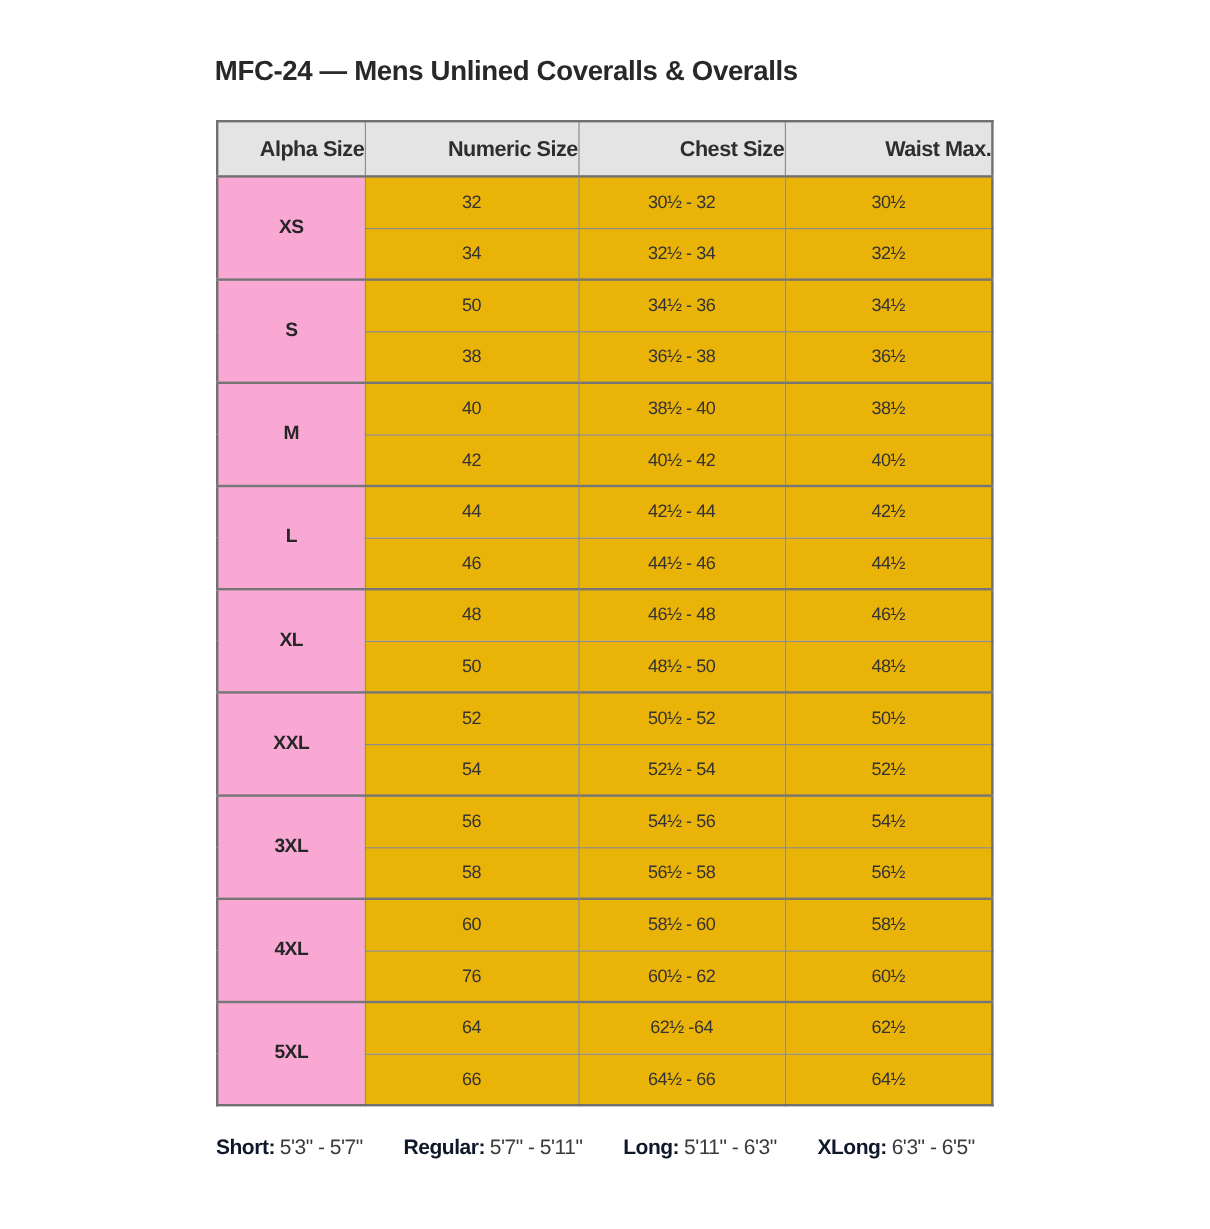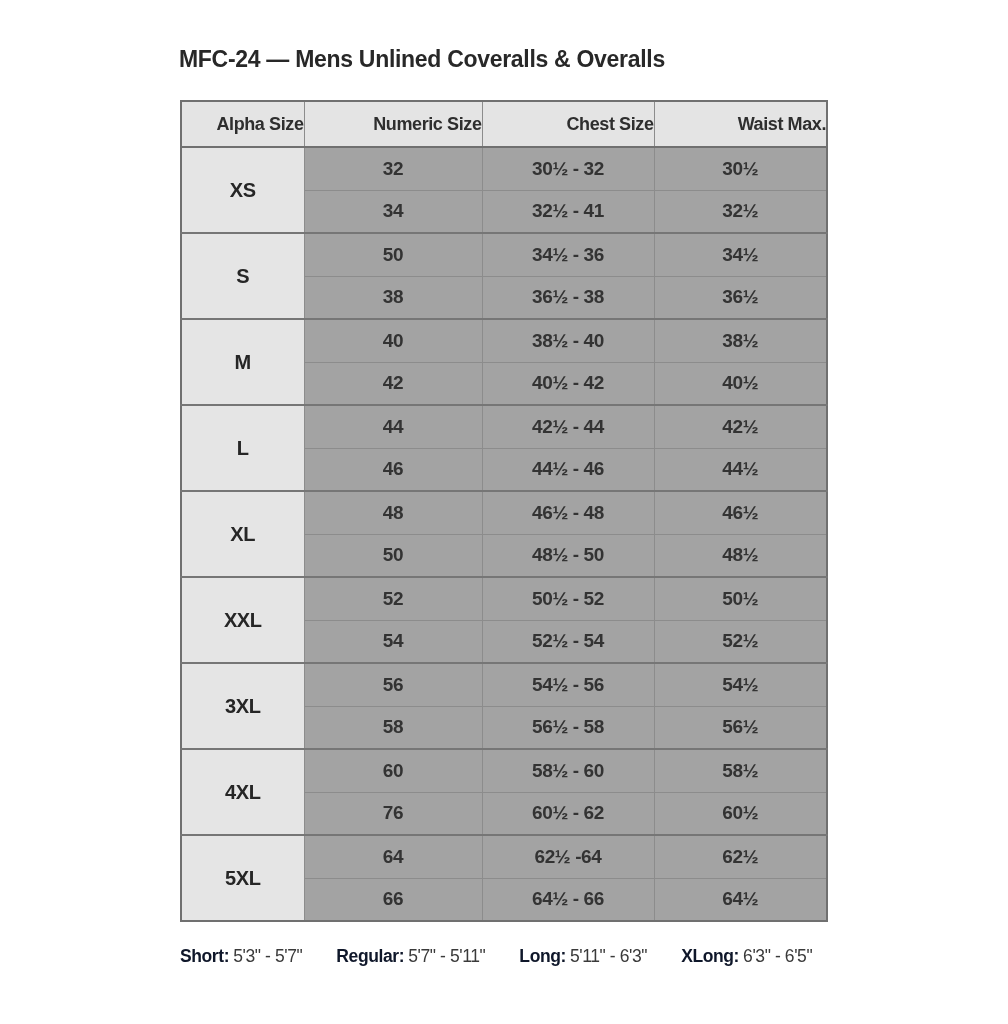--- a/index.html
+++ b/index.html
@@ -30,26 +30,26 @@
   }
   table.size-table th {
     background: #e4e4e4;
     height: 46px; font-size: 18px; font-weight: 800;
     border-bottom: 2.5px solid #707070;
     color: #2e2e2e;
     text-align: right;
   }
   table.size-table { border: 2.5px solid #707070; }
   td.alpha-cell {
-    background: #e5e5e5;
-    font-size: 20px; font-weight: 800; color: #262626;
+    background: #f9a8d4;
+    font-size: 16px; font-weight: 800; color: #262626;
   }
   td.data-cell {
-    background: #a3a3a3;
-    height: 43px; font-size: 19px; font-weight: 700; color: #333333;
+    background: #eab308;
+    height: 43px; font-size: 15px; font-weight: 400; color: #333333;
   }
   tr.group-start td { border-top: 2.5px solid #767676; }
   tr:not(.group-start) td.data-cell { border-top: 1.5px solid #9c9c9c; }
 
   .footer {
     position: absolute; left: 180px; top: 946px;
     display: flex; gap: 34px; white-space: nowrap;
     font-size: 17.5px; letter-spacing: -0.4px;
   }
   .footer-item .f-label { font-weight: 800; color: #0f172a; margin-right: 4px; }
@@ -79,21 +79,21 @@
     </thead>
     <tbody>
         <tr class="group-start">
           <td class="alpha-cell" rowspan="2">XS</td>
           <td class="data-cell">32</td>
           <td class="data-cell">30½ - 32</td>
           <td class="data-cell">30½</td>
         </tr>
         <tr>
           <td class="data-cell">34</td>
-          <td class="data-cell">32½ - 41</td>
+          <td class="data-cell">32½ - 34</td>
           <td class="data-cell">32½</td>
         </tr>
         <tr class="group-start">
           <td class="alpha-cell" rowspan="2">S</td>
           <td class="data-cell">50</td>
           <td class="data-cell">34½ - 36</td>
           <td class="data-cell">34½</td>
         </tr>
         <tr>
           <td class="data-cell">38</td>

